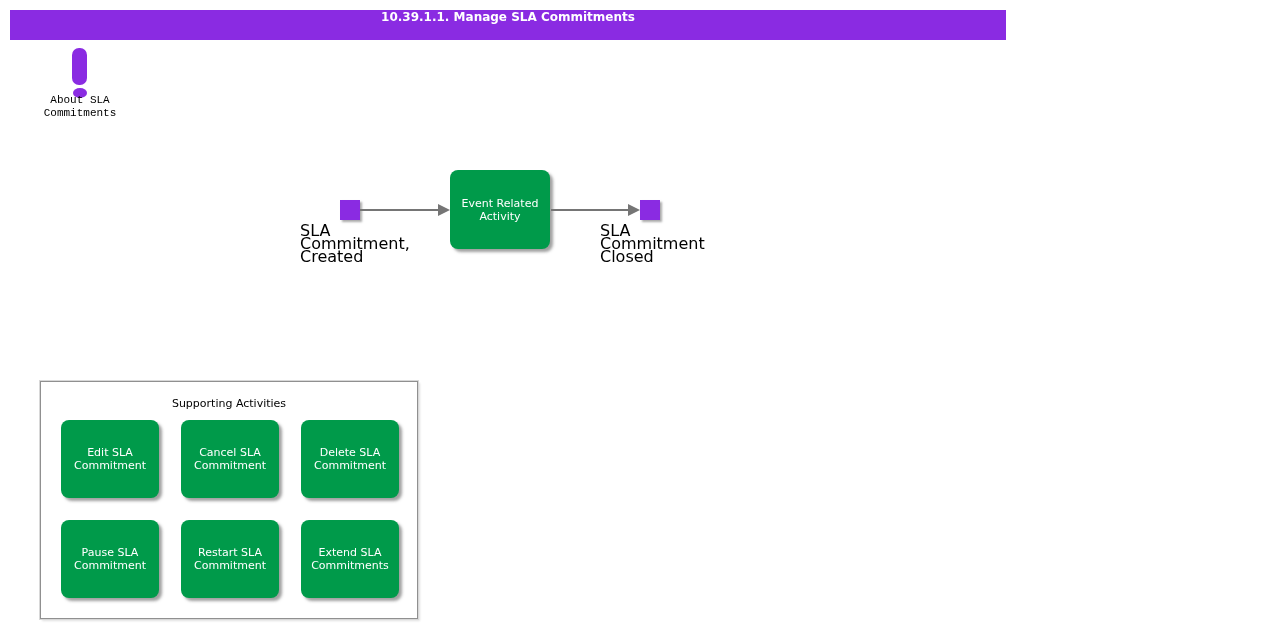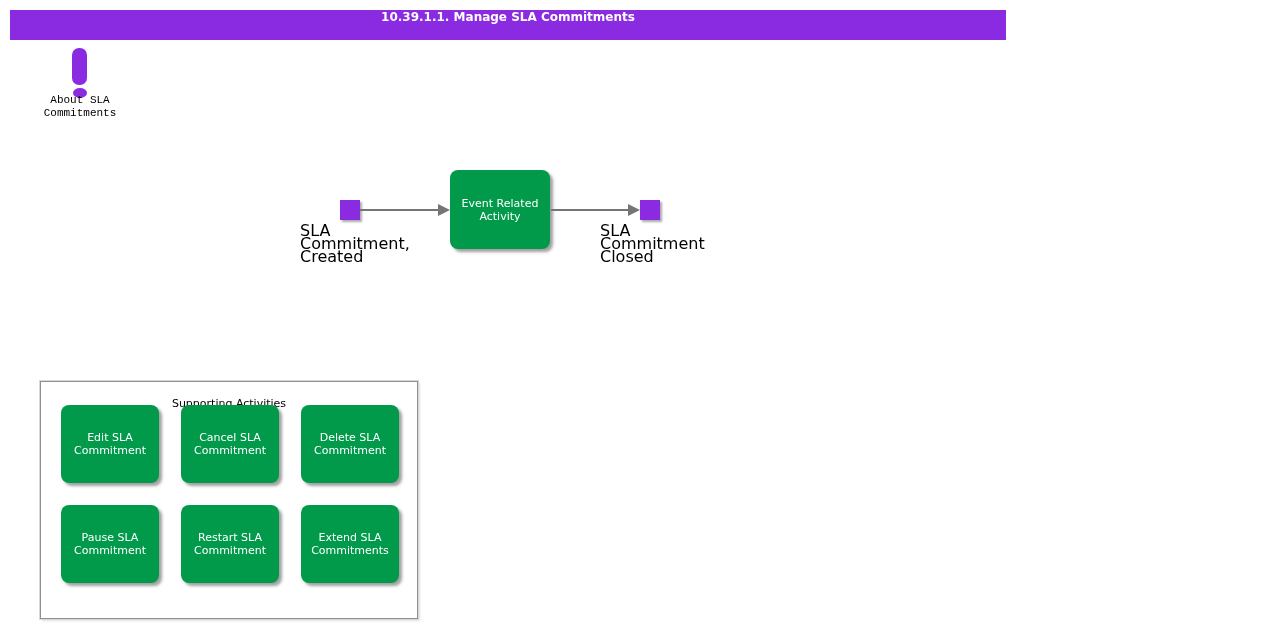--- a/index.html
+++ b/index.html
@@ -104,21 +104,21 @@
     border: 1px solid #909090;
     outline: 1px solid #d8d8d8;
     box-shadow: 2px 2px 2px rgba(0,0,0,0.12);
   }
   #supporting-title {
     left: 40px; top: 390px; width: 378px;
     text-align: center;
     font-size: 11px; color: #000; margin-top: 7px;
   }
   #supporting-grid {
-    left: 61px; top: 405px; width: 338px; height: 178px;
+    left: 61px; top: 420px; width: 338px; height: 178px;
     display: grid;
     grid-template-columns: repeat(3, 98px);
     grid-template-rows: repeat(2, 78px);
     column-gap: 22px;
     row-gap: 22px;
   }
 </style>
 </head>
 <body>
 

